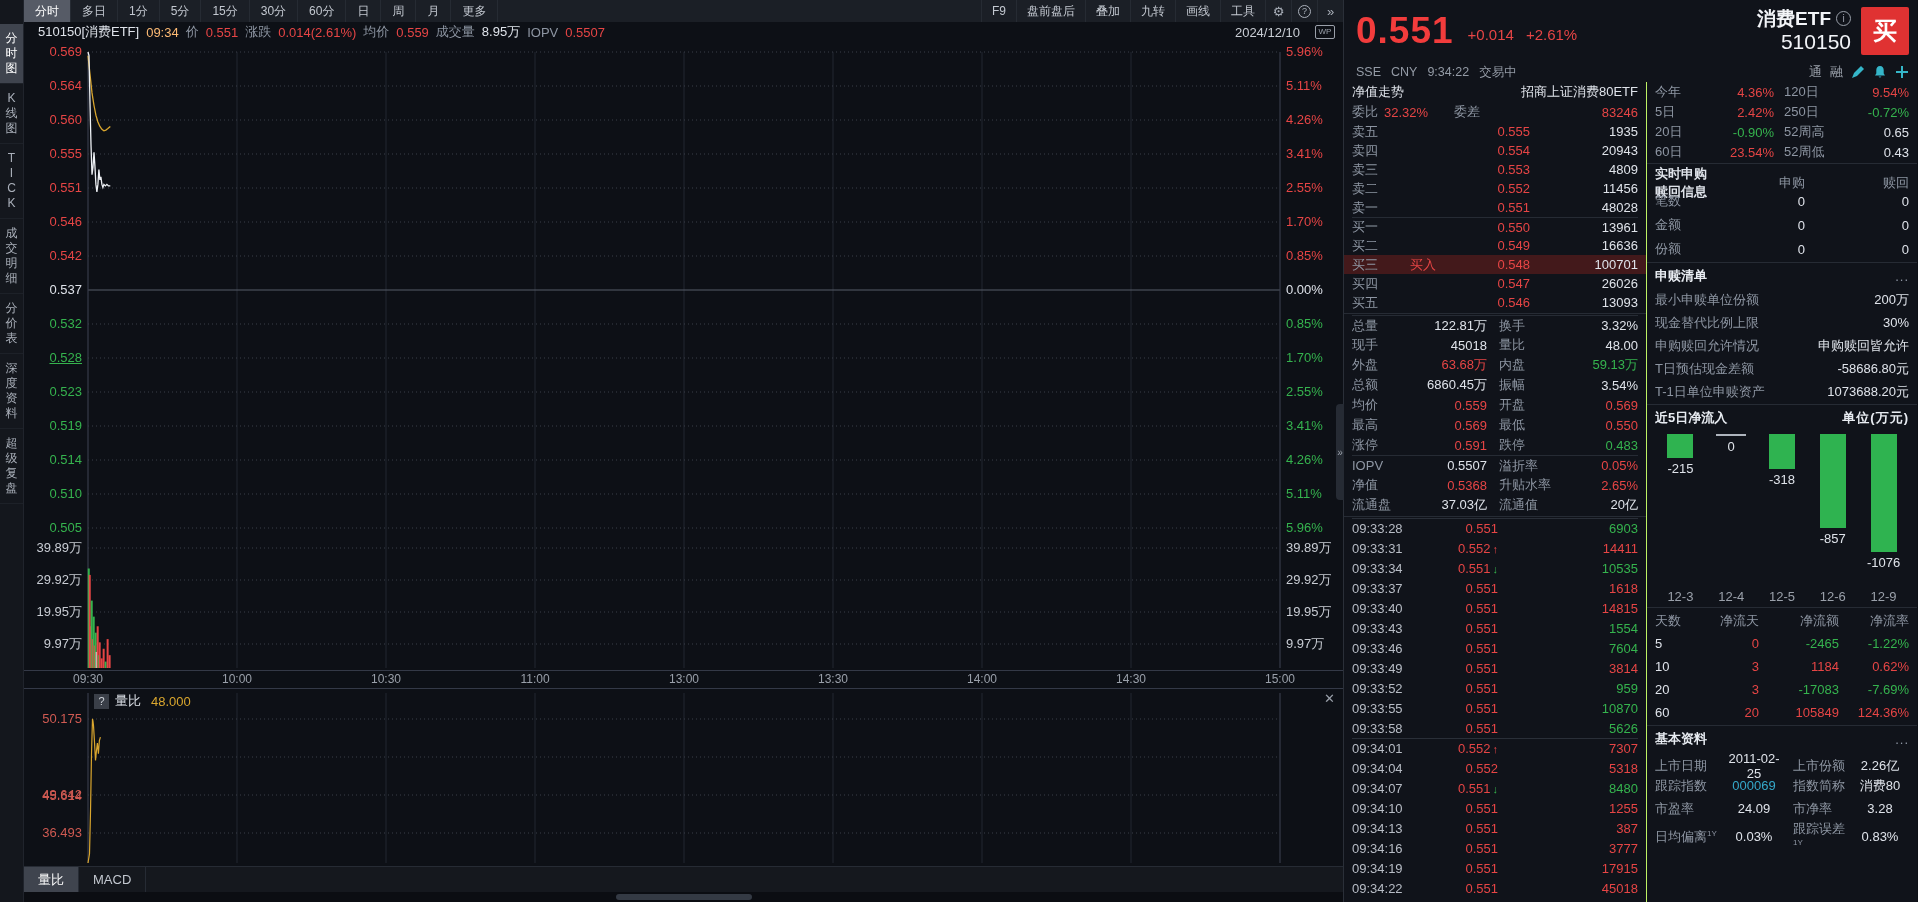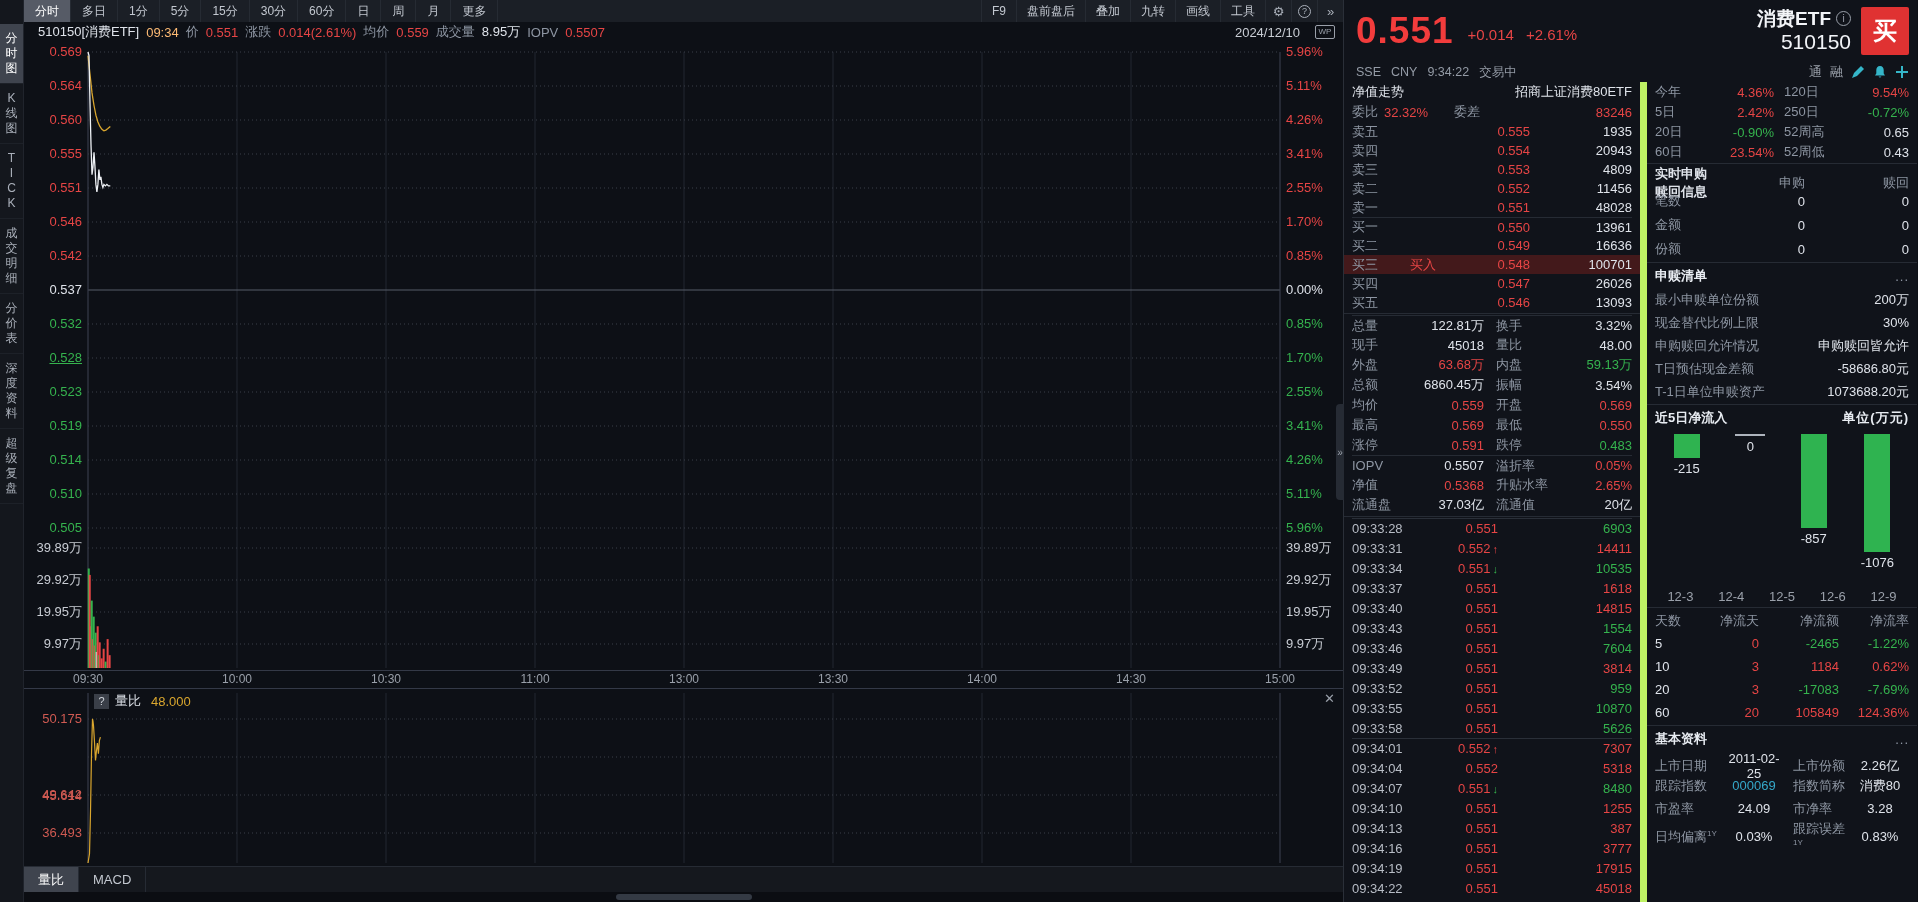--- a/index.html
+++ b/index.html
@@ -61,21 +61,21 @@
   .info-i { width:15px; height:15px; border:1px solid #9aa0aa; border-radius:50%; color:#9aa0aa; font-size:10px; line-height:13px; text-align:center; font-weight:normal; }
   #q-code { font-size:21px; color:#f2f4f8; }
   #buy-btn { width:48px; height:48px; background:#e03232; color:#fff; font-size:24px; font-weight:bold; border:none; border-radius:2px; }
   #status-row { height:20px; display:flex; align-items:center; padding:0 8px 0 12px; color:#949ba6; font-size:12.5px; flex:none; }
   #status-row .sp { margin-right:10px; }
   #status-icons { margin-left:auto; display:flex; align-items:center; gap:8px; }
   #status-icons svg { display:block; }
   .mtag { color:#9aa0aa; font-size:13px; }
 
   #columns { flex:1; display:flex; min-height:0; }
-  #colA { width:303px; border-right:7px solid #bef264; padding:0 8px; display:flex; flex-direction:column; }
+  #colA { width:303px; border-right:1px solid #bef264; padding:0 8px; display:flex; flex-direction:column; }
   #colB { width:270px; padding:0 8px; display:flex; flex-direction:column; }
   .hr { border-top:1px solid #262b34; margin:1px -8px; }
 
   .rowflex { display:flex; align-items:center; }
   #nav-row { height:20px; font-size:13px; justify-content:space-between; }
   #weibi-row { height:20px; font-size:13px; }
   #weibi-row .v { margin-left:6px; }
   #weibi-row .l2 { margin-left:26px; }
   #weibi-row .v2 { margin-left:auto; }
 
@@ -711,20 +711,24 @@
         <div id="netflow-chart">
             <div class="nf-slot">
               <div class="nf-bar" style="height: 24px;"></div>
               <div class="nf-val">-215</div>
             </div>
             <div class="nf-slot">
               <div class="nf-zero"></div>
               <div class="nf-val">0</div>
             </div>
             <div class="nf-slot">
+              <div class="nf-bar" style="height: 35px;"></div>
+              <div class="nf-val">-318</div>
+            </div>
+            <div class="nf-slot">
               <div class="nf-bar" style="height: 94px;"></div>
               <div class="nf-val">-857</div>
             </div>
             <div class="nf-slot">
               <div class="nf-bar" style="height: 118px;"></div>
               <div class="nf-val">-1076</div>
             </div>
           </div>
         <div id="netflow-xlabels">
             <div>12-3</div>

